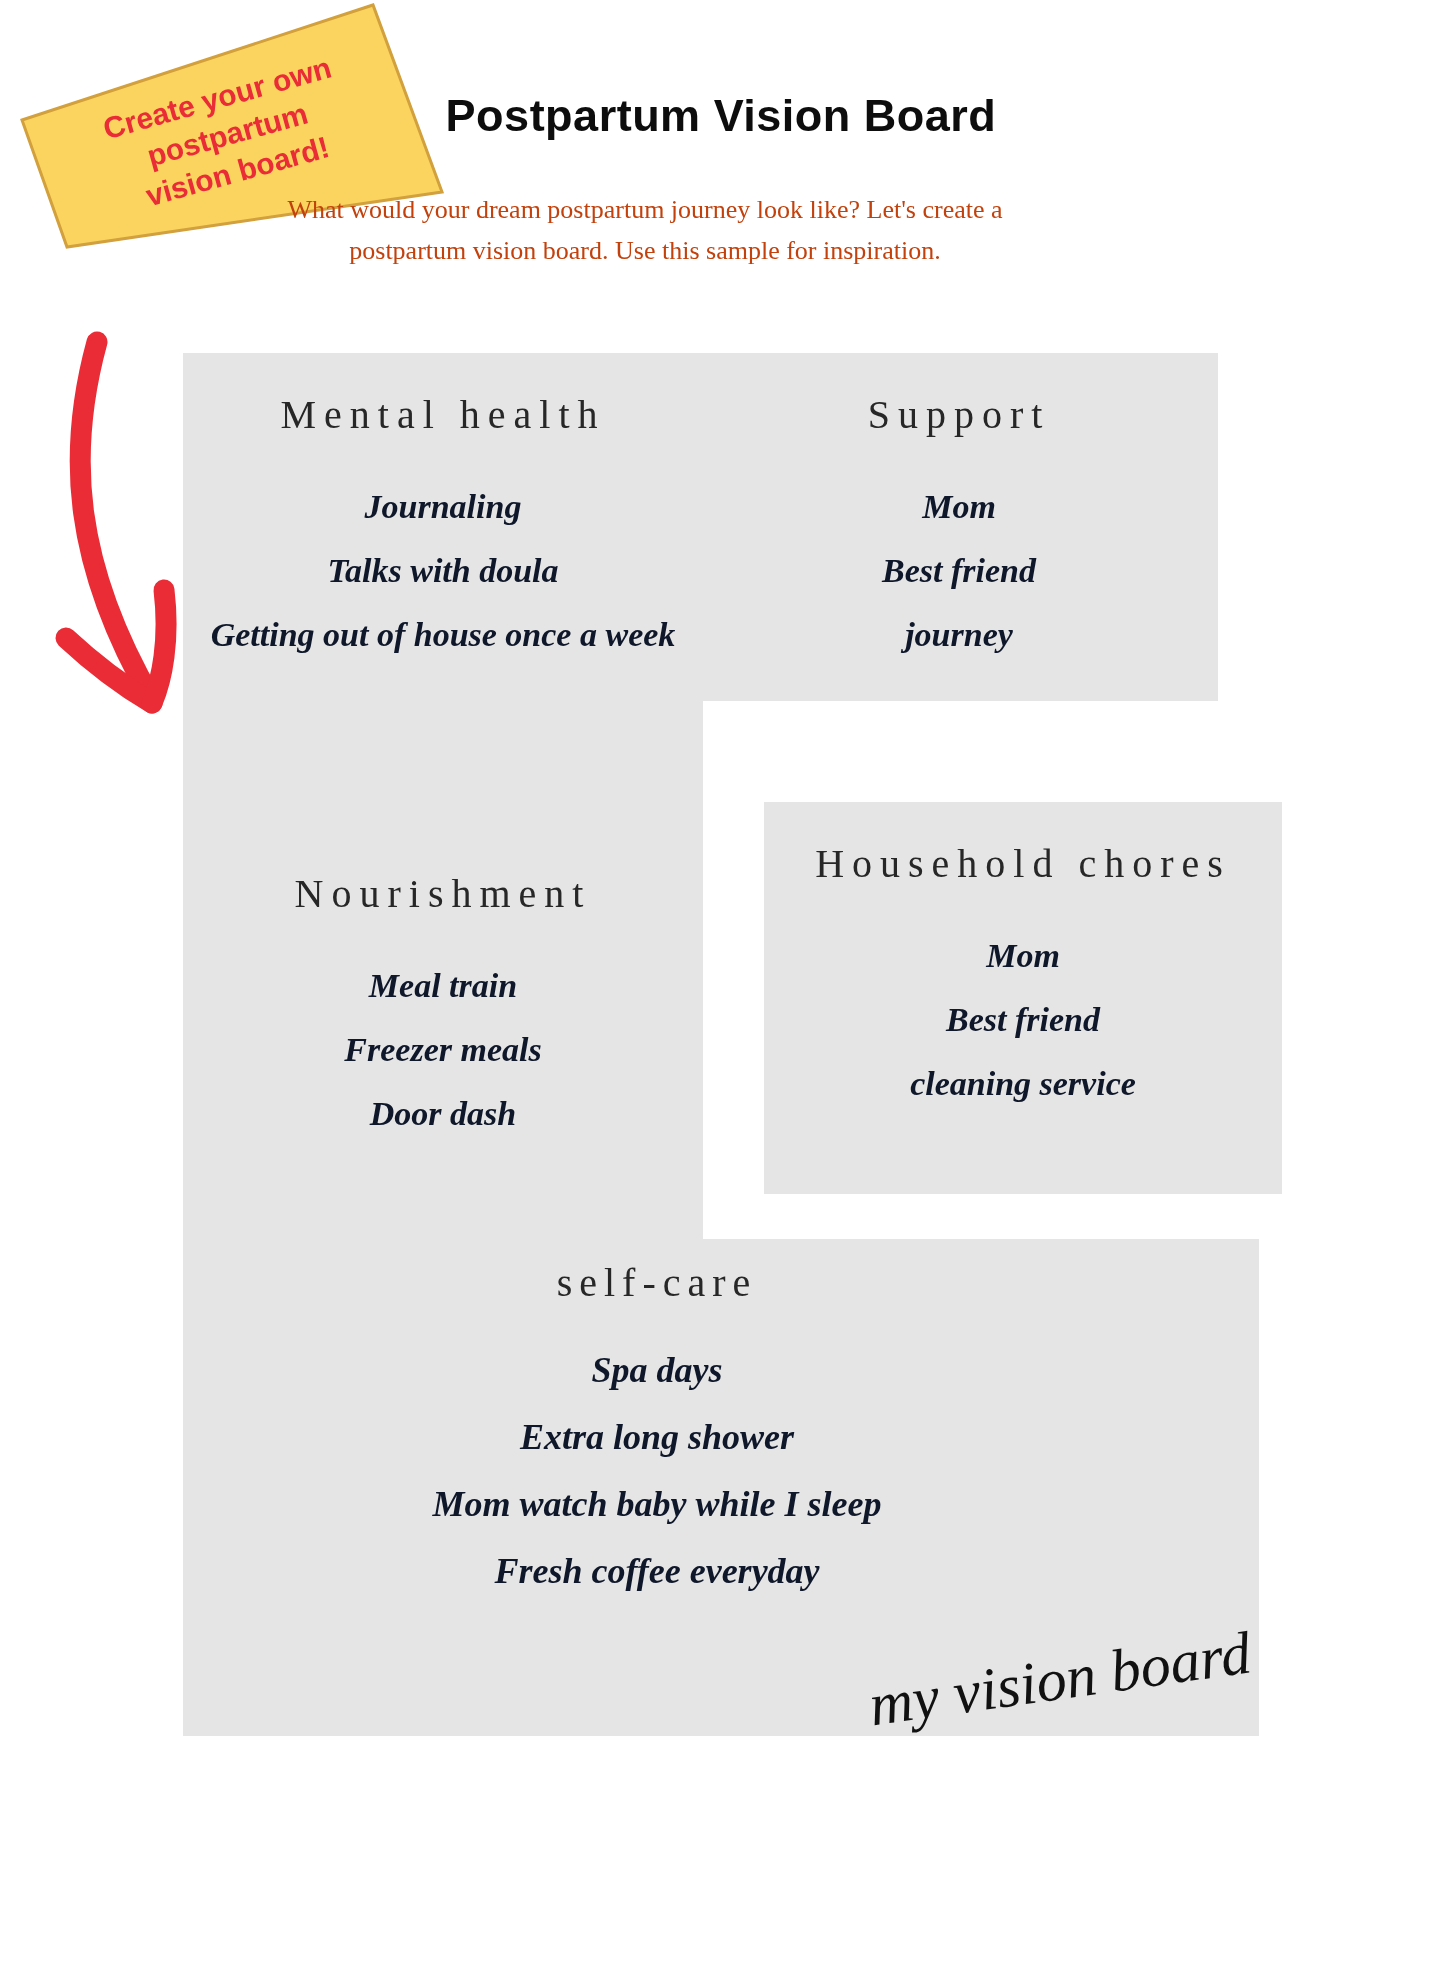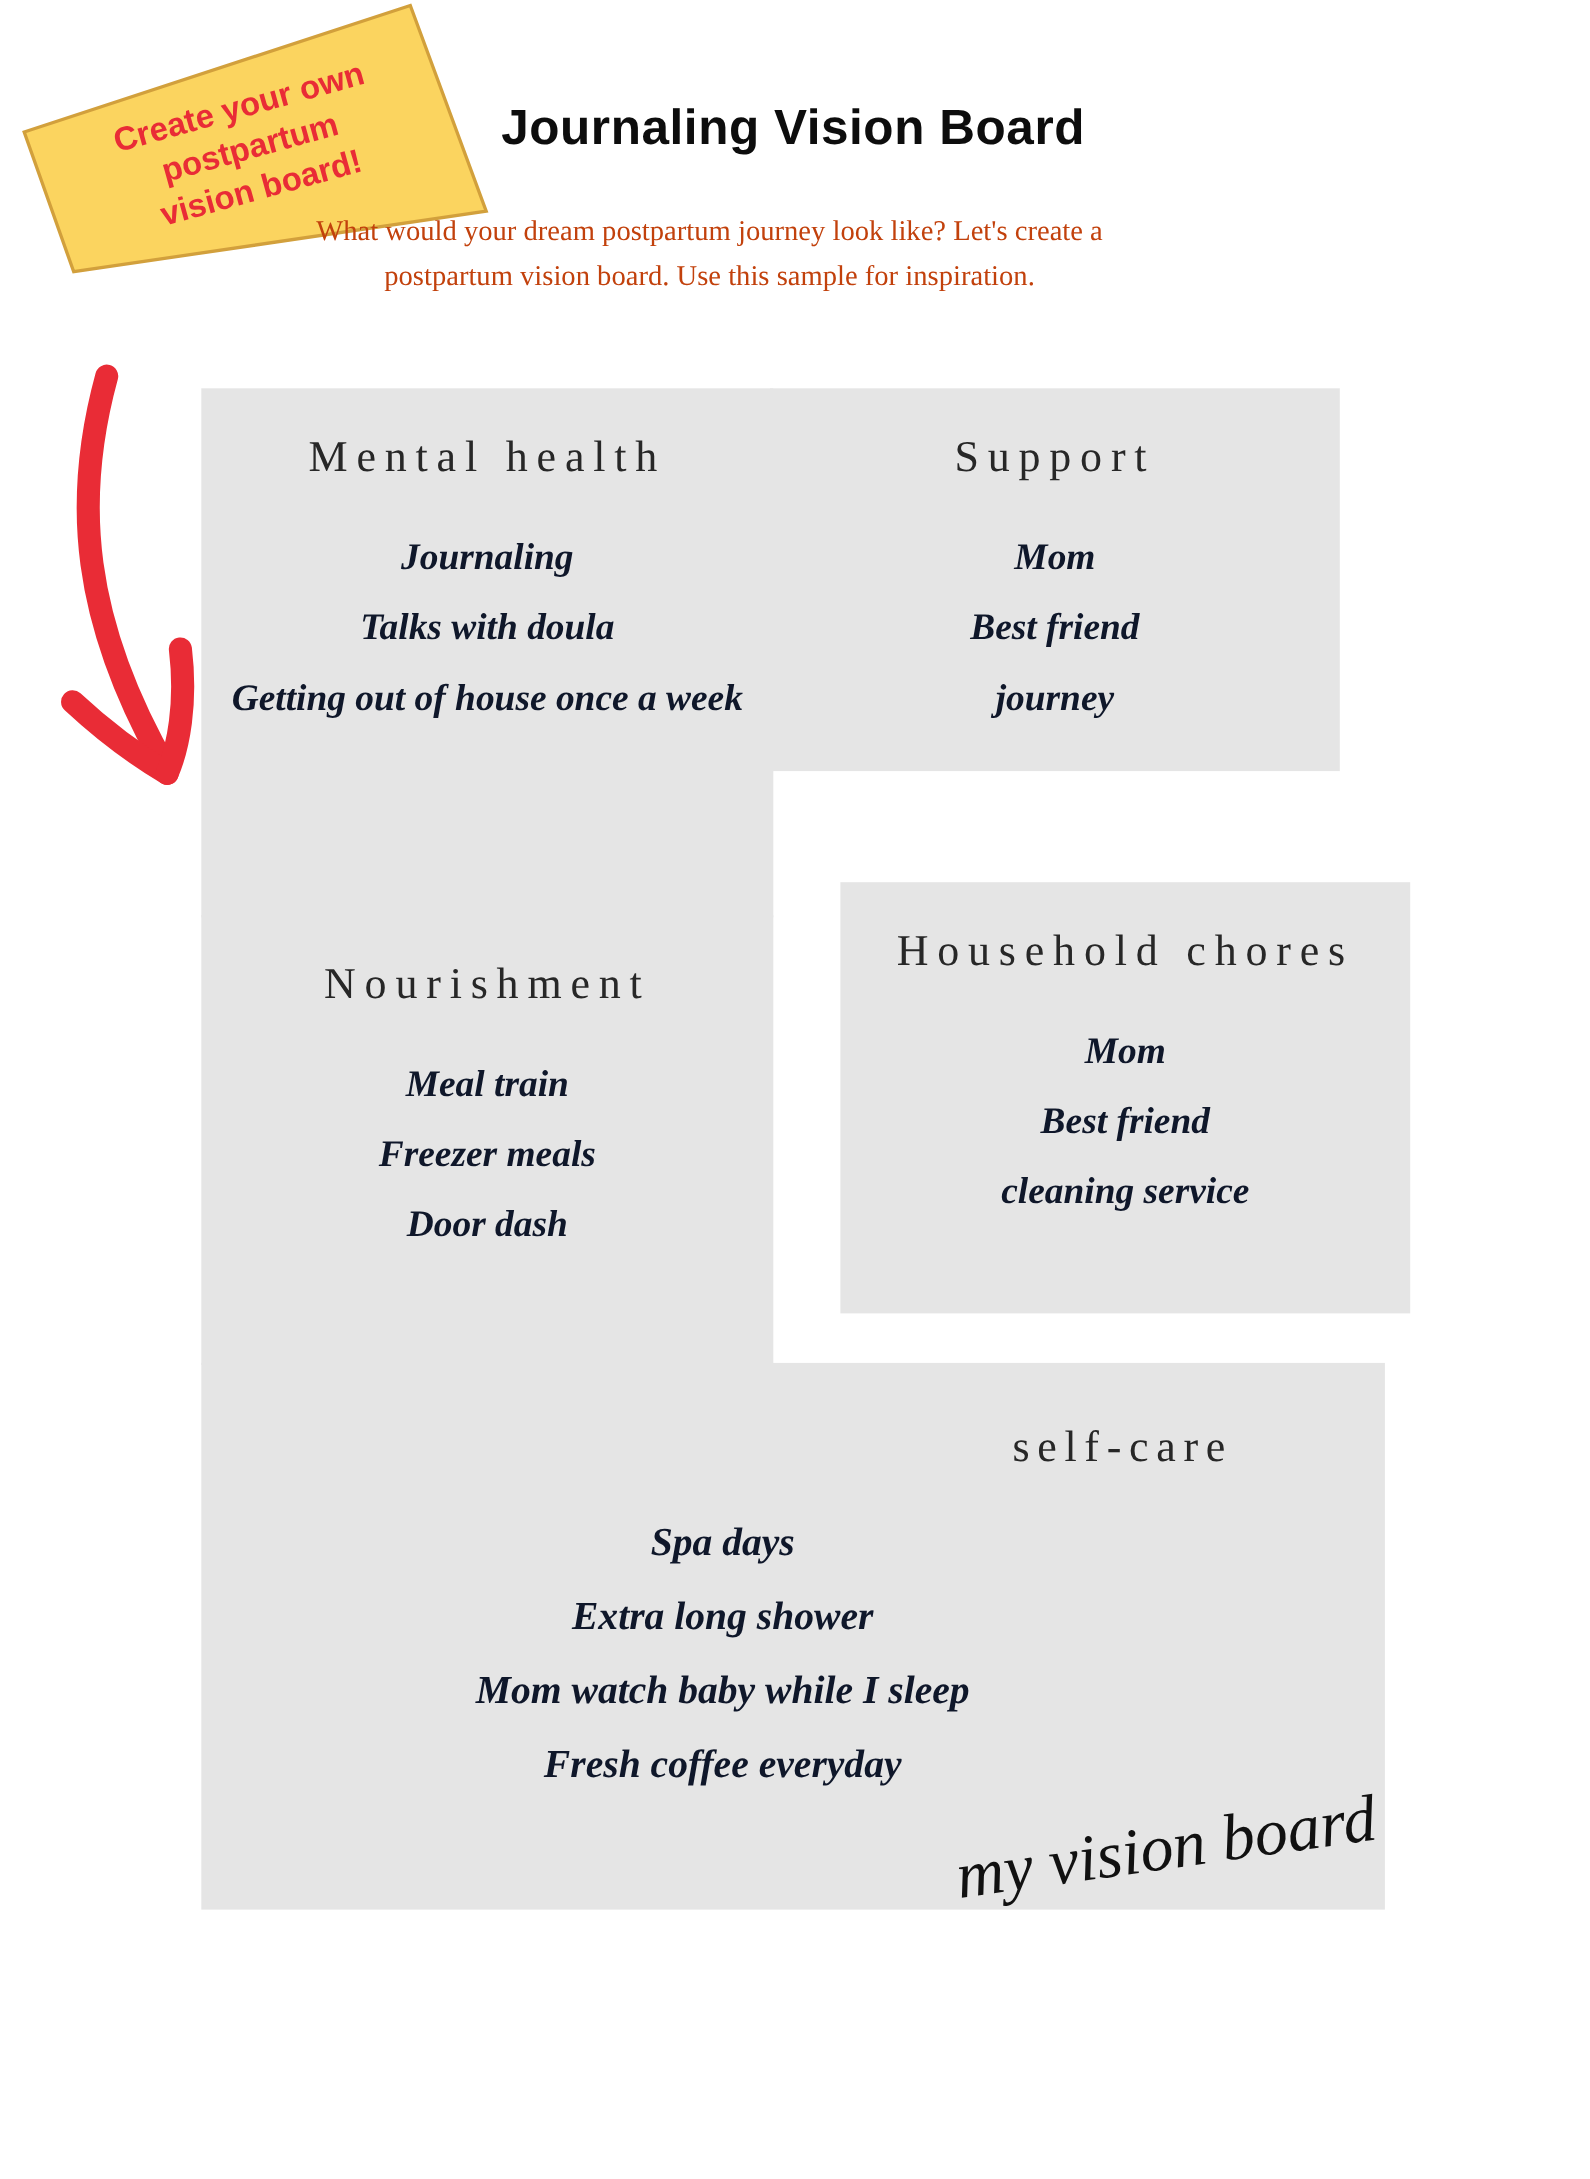--- a/index.html
+++ b/index.html
@@ -54,21 +54,21 @@
   }
   .items{
     list-style:none;margin:36px 0 0;padding:0 18px;
     text-align:center;
     font-family:cursive;
     font-style:italic;font-weight:600;
     font-size:34px;line-height:64px;
     color:#0f172a;
   }
   .box-selfcare .inner{margin-right:128px;}
-  .box-selfcare h2{letter-spacing:7px;margin-top:52px;text-align:right;}
+  .box-selfcare h2{letter-spacing:7px;margin-top:20px;}
   .box-selfcare .items{font-size:36px;line-height:67px;margin-top:30px;}
   
   .signature{
     position:absolute;left:800px;top:1645px;width:520px;
     transform:rotate(-8deg);
     text-align:center;
     font-family:cursive;
     font-style:italic;font-weight:400;
     font-size:60px;color:#111111;
     z-index:2;
@@ -81,21 +81,21 @@
 
   <svg class="note-svg" viewBox="0 0 470 270" aria-hidden="true">
     <polygon points="22,120 373,5 442,192 67,247" fill="#fbd45f" stroke="#d2a03c" stroke-width="3"></polygon>
   </svg>
   <div class="note-text">
     <div>Create your own</div>
     <div>postpartum</div>
     <div>vision board!</div>
   </div>
 
-  <h1 class="title">Journaling Vision Board</h1>
+  <h1 class="title">Postpartum Vision Board</h1>
 
   <p class="subtitle">
     <span>What would your dream postpartum journey look like? Let's create a</span>
     <span>postpartum vision board. Use this sample for inspiration.</span>
   </p>
 
   <svg class="arrow-svg" viewBox="0 0 140 395" aria-hidden="true">
     <g fill="none" stroke="#e92c36" stroke-width="21" stroke-linecap="round" stroke-linejoin="round">
       <path d="M 57,17 C 26,130 34,240 112,375"></path>
       <path d="M 26,313 C 55,340 85,362 112,378"></path>

